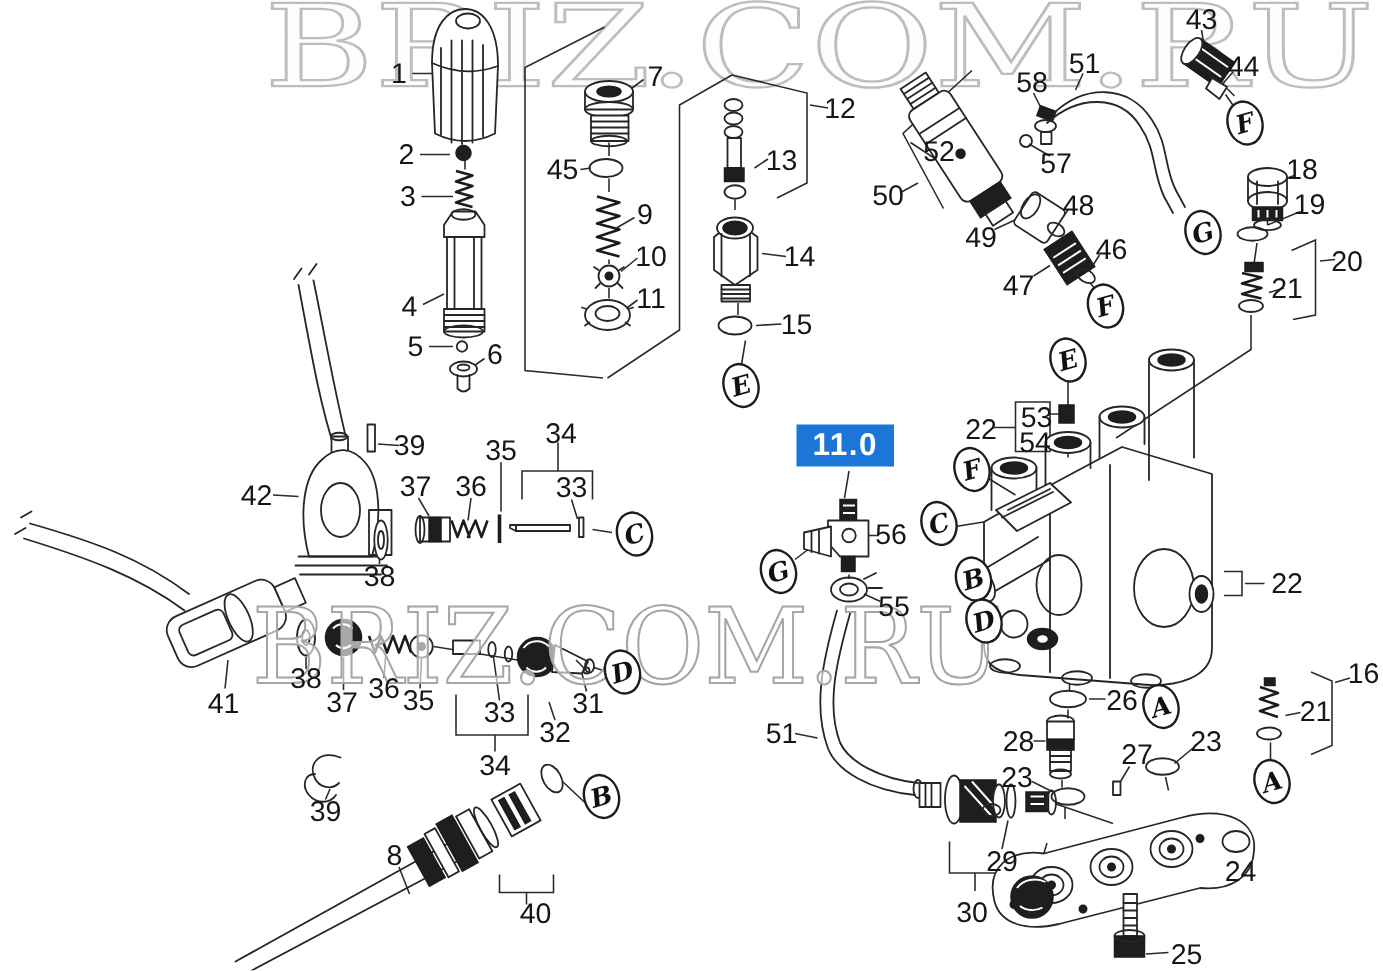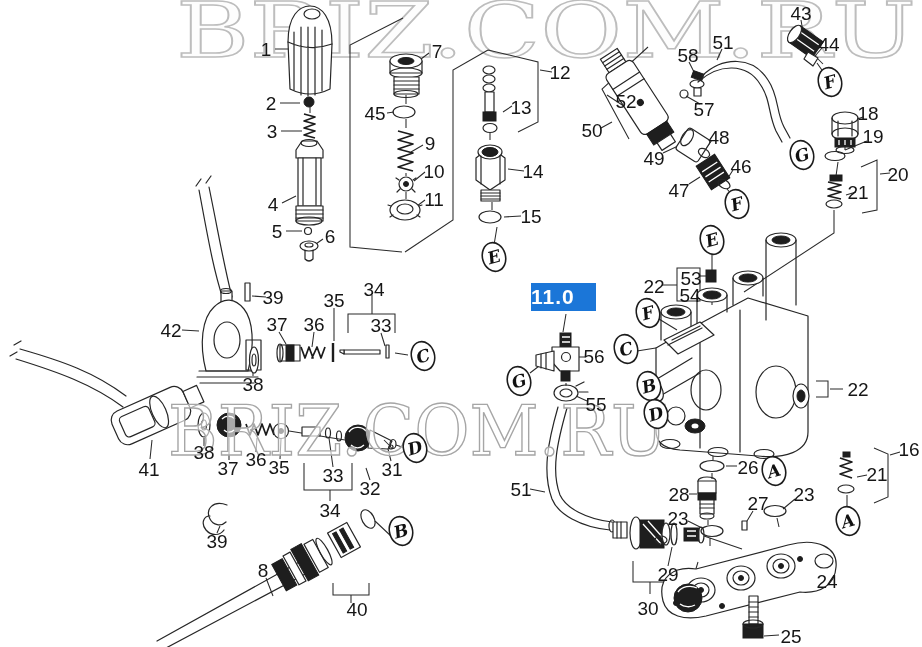--- a/index.html
+++ b/index.html
@@ -19,21 +19,21 @@
   .wmU{font-family:"DejaVu Serif",serif;font-size:76px;fill:#fdfdfd;stroke:#bdbdbd;stroke-width:1.5}
   .wmO{font-family:"DejaVu Serif",serif;font-size:70px;fill:rgba(255,255,255,0.62);stroke:#a6a6a6;stroke-width:1.4}
   
   .pl{font-family:"Liberation Sans",sans-serif;font-size:19px;fill:#161616;text-anchor:middle}
   
   .co{fill:#ffffff;stroke:#1c1c1c;stroke-width:1.6}
   .cl{font-family:"DejaVu Serif",serif;font-style:italic;font-weight:700;font-size:17px;
       fill:#111;text-anchor:middle}
   
   .badge{position:absolute;left:531px;top:283px;width:65px;height:28px;
-         display:flex;align-items:center;justify-content:flex-start;
+         display:flex;align-items:center;justify-content:center;
          font-weight:bold;font-size:21px;letter-spacing:1px}
 </style>
 </head>
 <body>
 
 <div class="stage">
 <svg width="922" height="647" viewBox="0 0 922 647">
 
   <g id="wm-under">
         <text x="176" y="57" class="wmU" textLength="740" lengthAdjust="spacingAndGlyphs">BRIZ.COM.RU</text>

